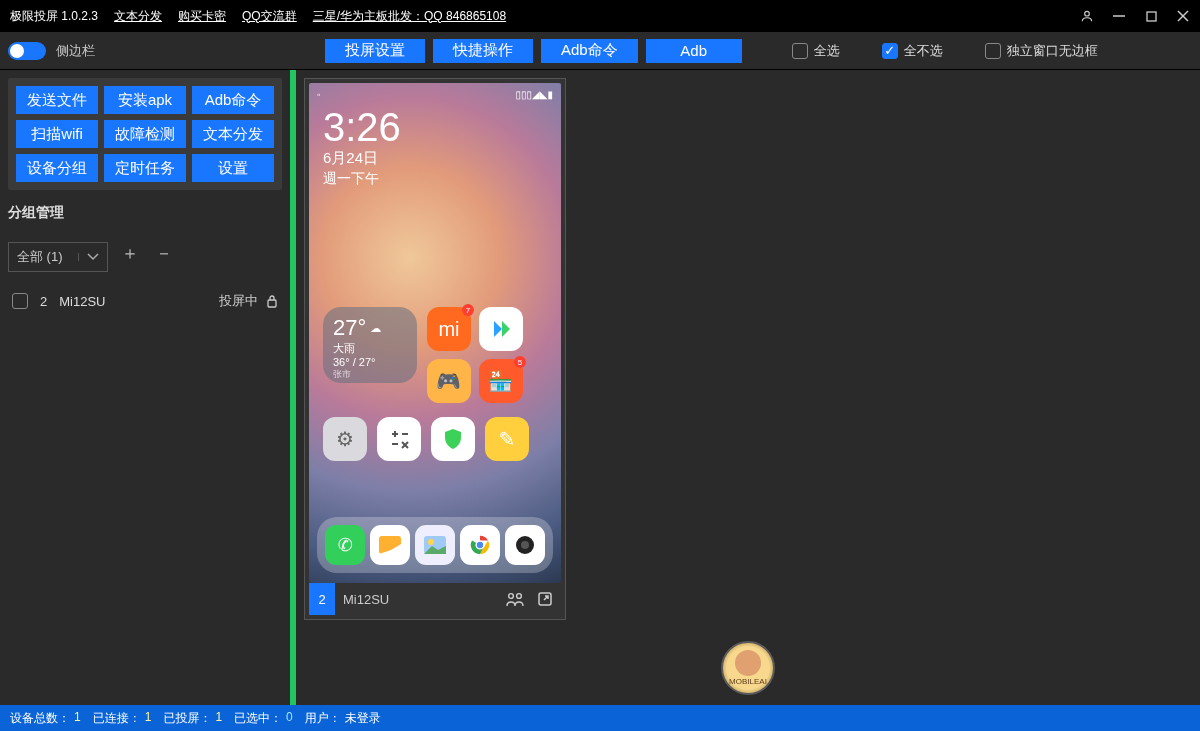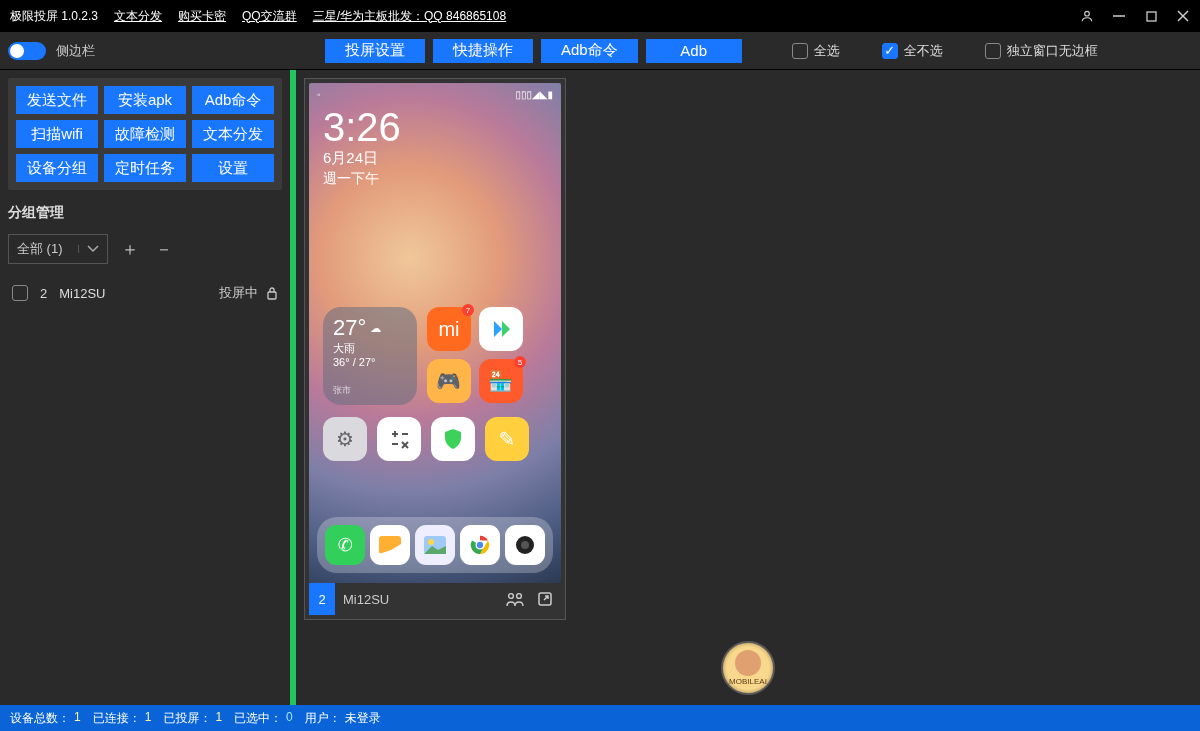--- a/index.html
+++ b/index.html
@@ -26,38 +26,38 @@
 .chk-box{width:16px;height:16px;border:1px solid #888;border-radius:3px;display:inline-flex;align-items:center;justify-content:center;}
 .chk-box.on{background:#1976ff;border-color:#1976ff;color:#fff;}
 
 
 .body{display:flex;height:calc(731px - 32px - 38px - 26px);}
 .sidebar{width:296px;border-right:6px solid #22c55e;padding:8px 8px 0 8px;display:flex;flex-direction:column;gap:8px;}
 .action-grid{background:#3a3a3a;padding:8px;display:grid;grid-template-columns:repeat(3,1fr);gap:6px;border-radius:2px;}
 .action-grid .blue-btn{min-width:0;padding:0;height:28px;}
 .section-title{font-size:14px;font-weight:bold;margin-top:6px;}
 .group-row{display:flex;align-items:center;gap:10px;margin-top:4px;}
-.select{flex:0 0 100px;height:30px;border:1px solid #555;display:flex;align-items:center;justify-content:space-between;padding:0 8px;cursor:pointer;color:#ccc;}
+.select{flex:0 0 100px;height:30px;border:1px solid #555;display:flex;align-items:center;justify-content:space-between;padding:0 8px;cursor:pointer;color:#ccc;margin-top:8px;}
 .select .chev{border-left:1px solid #555;padding-left:8px;}
 .icon-btn{width:24px;height:24px;display:flex;align-items:center;justify-content:center;color:#bbb;cursor:pointer;font-size:18px;}
 .dev-row{display:flex;align-items:center;gap:12px;padding:6px 4px;margin-top:6px;font-size:13px;}
 .dev-row .status{margin-left:auto;display:flex;align-items:center;gap:8px;color:#ccc;}
 
 
 .main{flex:1;position:relative;background:#2a2a2a;padding:8px;}
 .phone-card{width:262px;border:1px solid #555;background:#333;padding:4px;position:relative;}
 .screen{width:100%;height:500px;position:relative;overflow:hidden;border-radius:2px;
   background:radial-gradient(circle at 40% 35%, #f0c89a 0%, #e29b7a 25%, #b97a9a 45%, #7d7fa8 65%, #4a5a80 85%, #2b3952 100%);}
 .statusb{position:absolute;top:2px;left:0;right:0;height:18px;color:#fff;font-size:10px;display:flex;justify-content:space-between;padding:0 8px;align-items:center;}
 .clock{position:absolute;left:14px;top:24px;color:#fff;}
 .clock .time{font-size:40px;font-weight:300;line-height:1;}
 .clock .date{font-size:15px;margin-top:2px;}
 .clock .day{font-size:14px;margin-top:2px;}
 .widgets{position:absolute;left:14px;top:224px;display:flex;gap:10px;}
-.weather{width:94px;height:98px;border-radius:18px;background:rgba(100,110,130,0.55);backdrop-filter:blur(2px);color:#fff;padding:8px 10px;font-size:11px;display:flex;flex-direction:column;}
+.weather{width:94px;height:76px;border-radius:18px;background:rgba(100,110,130,0.55);backdrop-filter:blur(2px);color:#fff;padding:8px 10px;font-size:11px;display:flex;flex-direction:column;}
 .weather .t{font-size:22px;}
 .app-grid{display:grid;grid-template-columns:repeat(2,44px);grid-auto-rows:44px;gap:8px;}
 .app{width:44px;height:44px;border-radius:12px;display:flex;align-items:center;justify-content:center;font-size:20px;color:#fff;position:relative;}
 .badge{position:absolute;top:-3px;right:-3px;width:12px;height:12px;border-radius:50%;background:#ff4030;font-size:8px;display:flex;align-items:center;justify-content:center;color:#fff;}
 .row2{position:absolute;left:14px;top:334px;display:flex;gap:10px;}
 .dock{position:absolute;left:8px;right:8px;bottom:10px;height:56px;border-radius:20px;background:rgba(255,255,255,0.25);display:flex;align-items:center;justify-content:space-around;padding:0 6px;}
 .dock .app{width:40px;height:40px;border-radius:11px;font-size:18px;}
 .card-footer{height:32px;background:#333;display:flex;align-items:center;gap:8px;color:#ccc;padding-right:6px;}
 .card-footer .num{width:26px;height:100%;background:#1976ff;color:#fff;display:flex;align-items:center;justify-content:center;font-size:13px;}
 .card-footer .f-icons{margin-left:auto;display:flex;gap:10px;}

